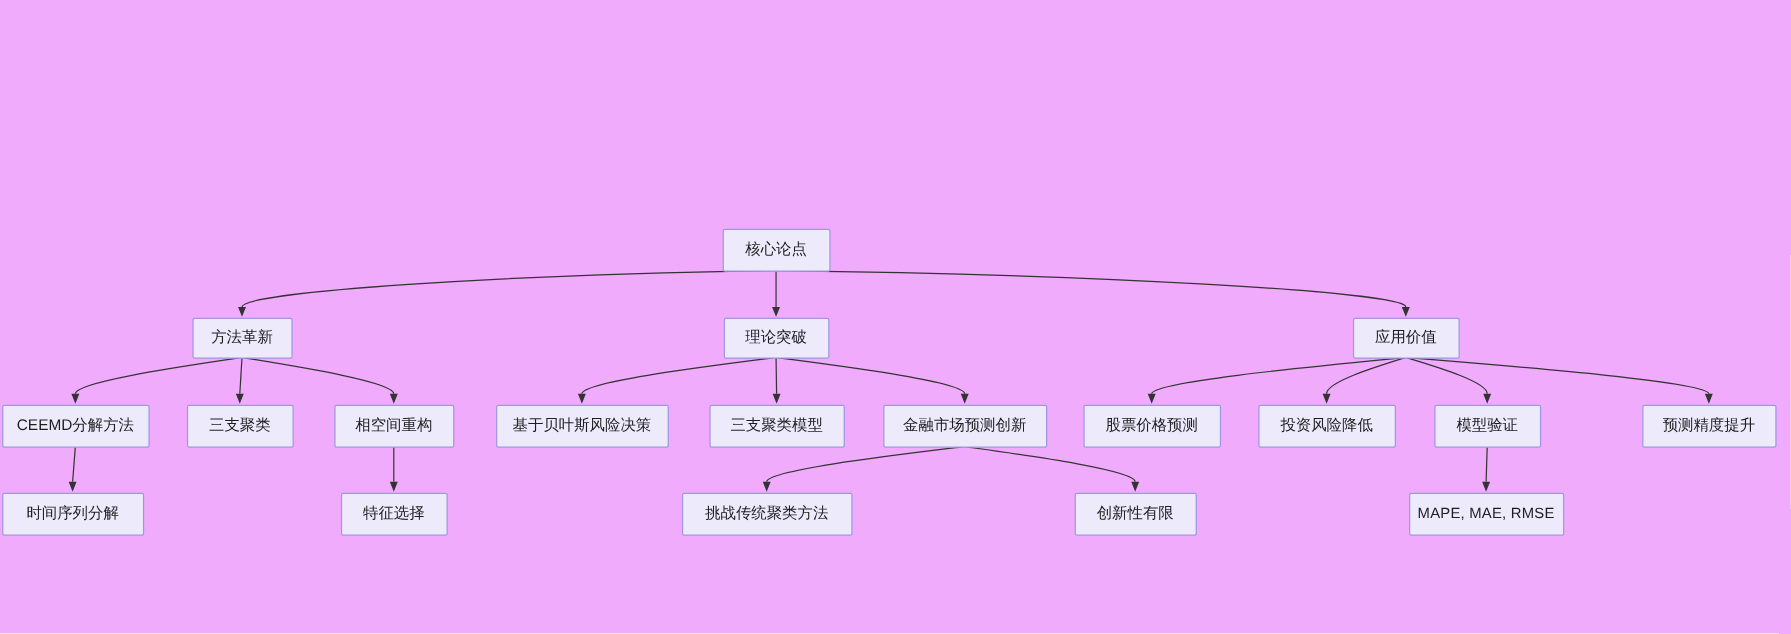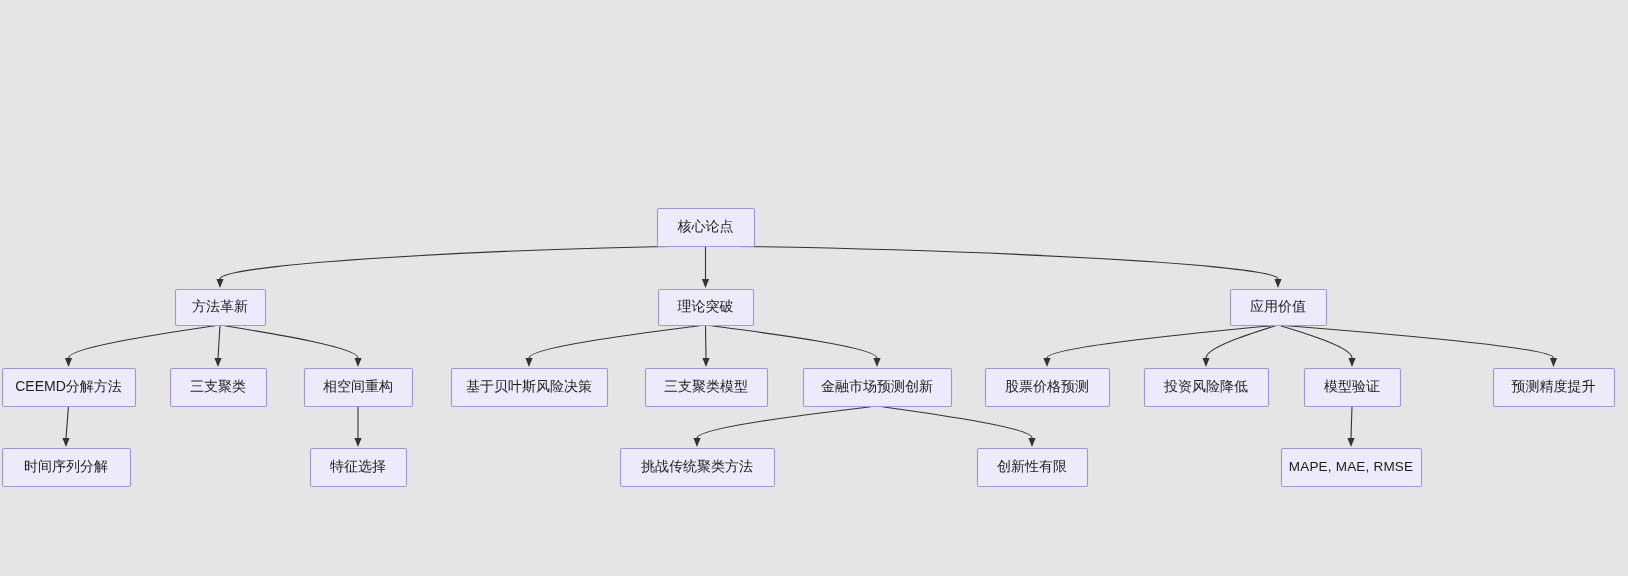--- a/index.html
+++ b/index.html
@@ -10,21 +10,21 @@
   body {
     width: 1628px;
     height: 576px;
     overflow: hidden;
     font-family: "Liberation Sans", "DejaVu Sans", sans-serif;
   }
   #chart-root {
     position: relative;
     width: 1628px;
     height: 576px;
-    background: #e5e5e5;
+    background: #f0abfc;
   }
   svg#flow {
     position: absolute;
     left: 0;
     top: 0;
     width: 1628px;
     height: 576px;
     display: block;
   }
   .node-rect {

